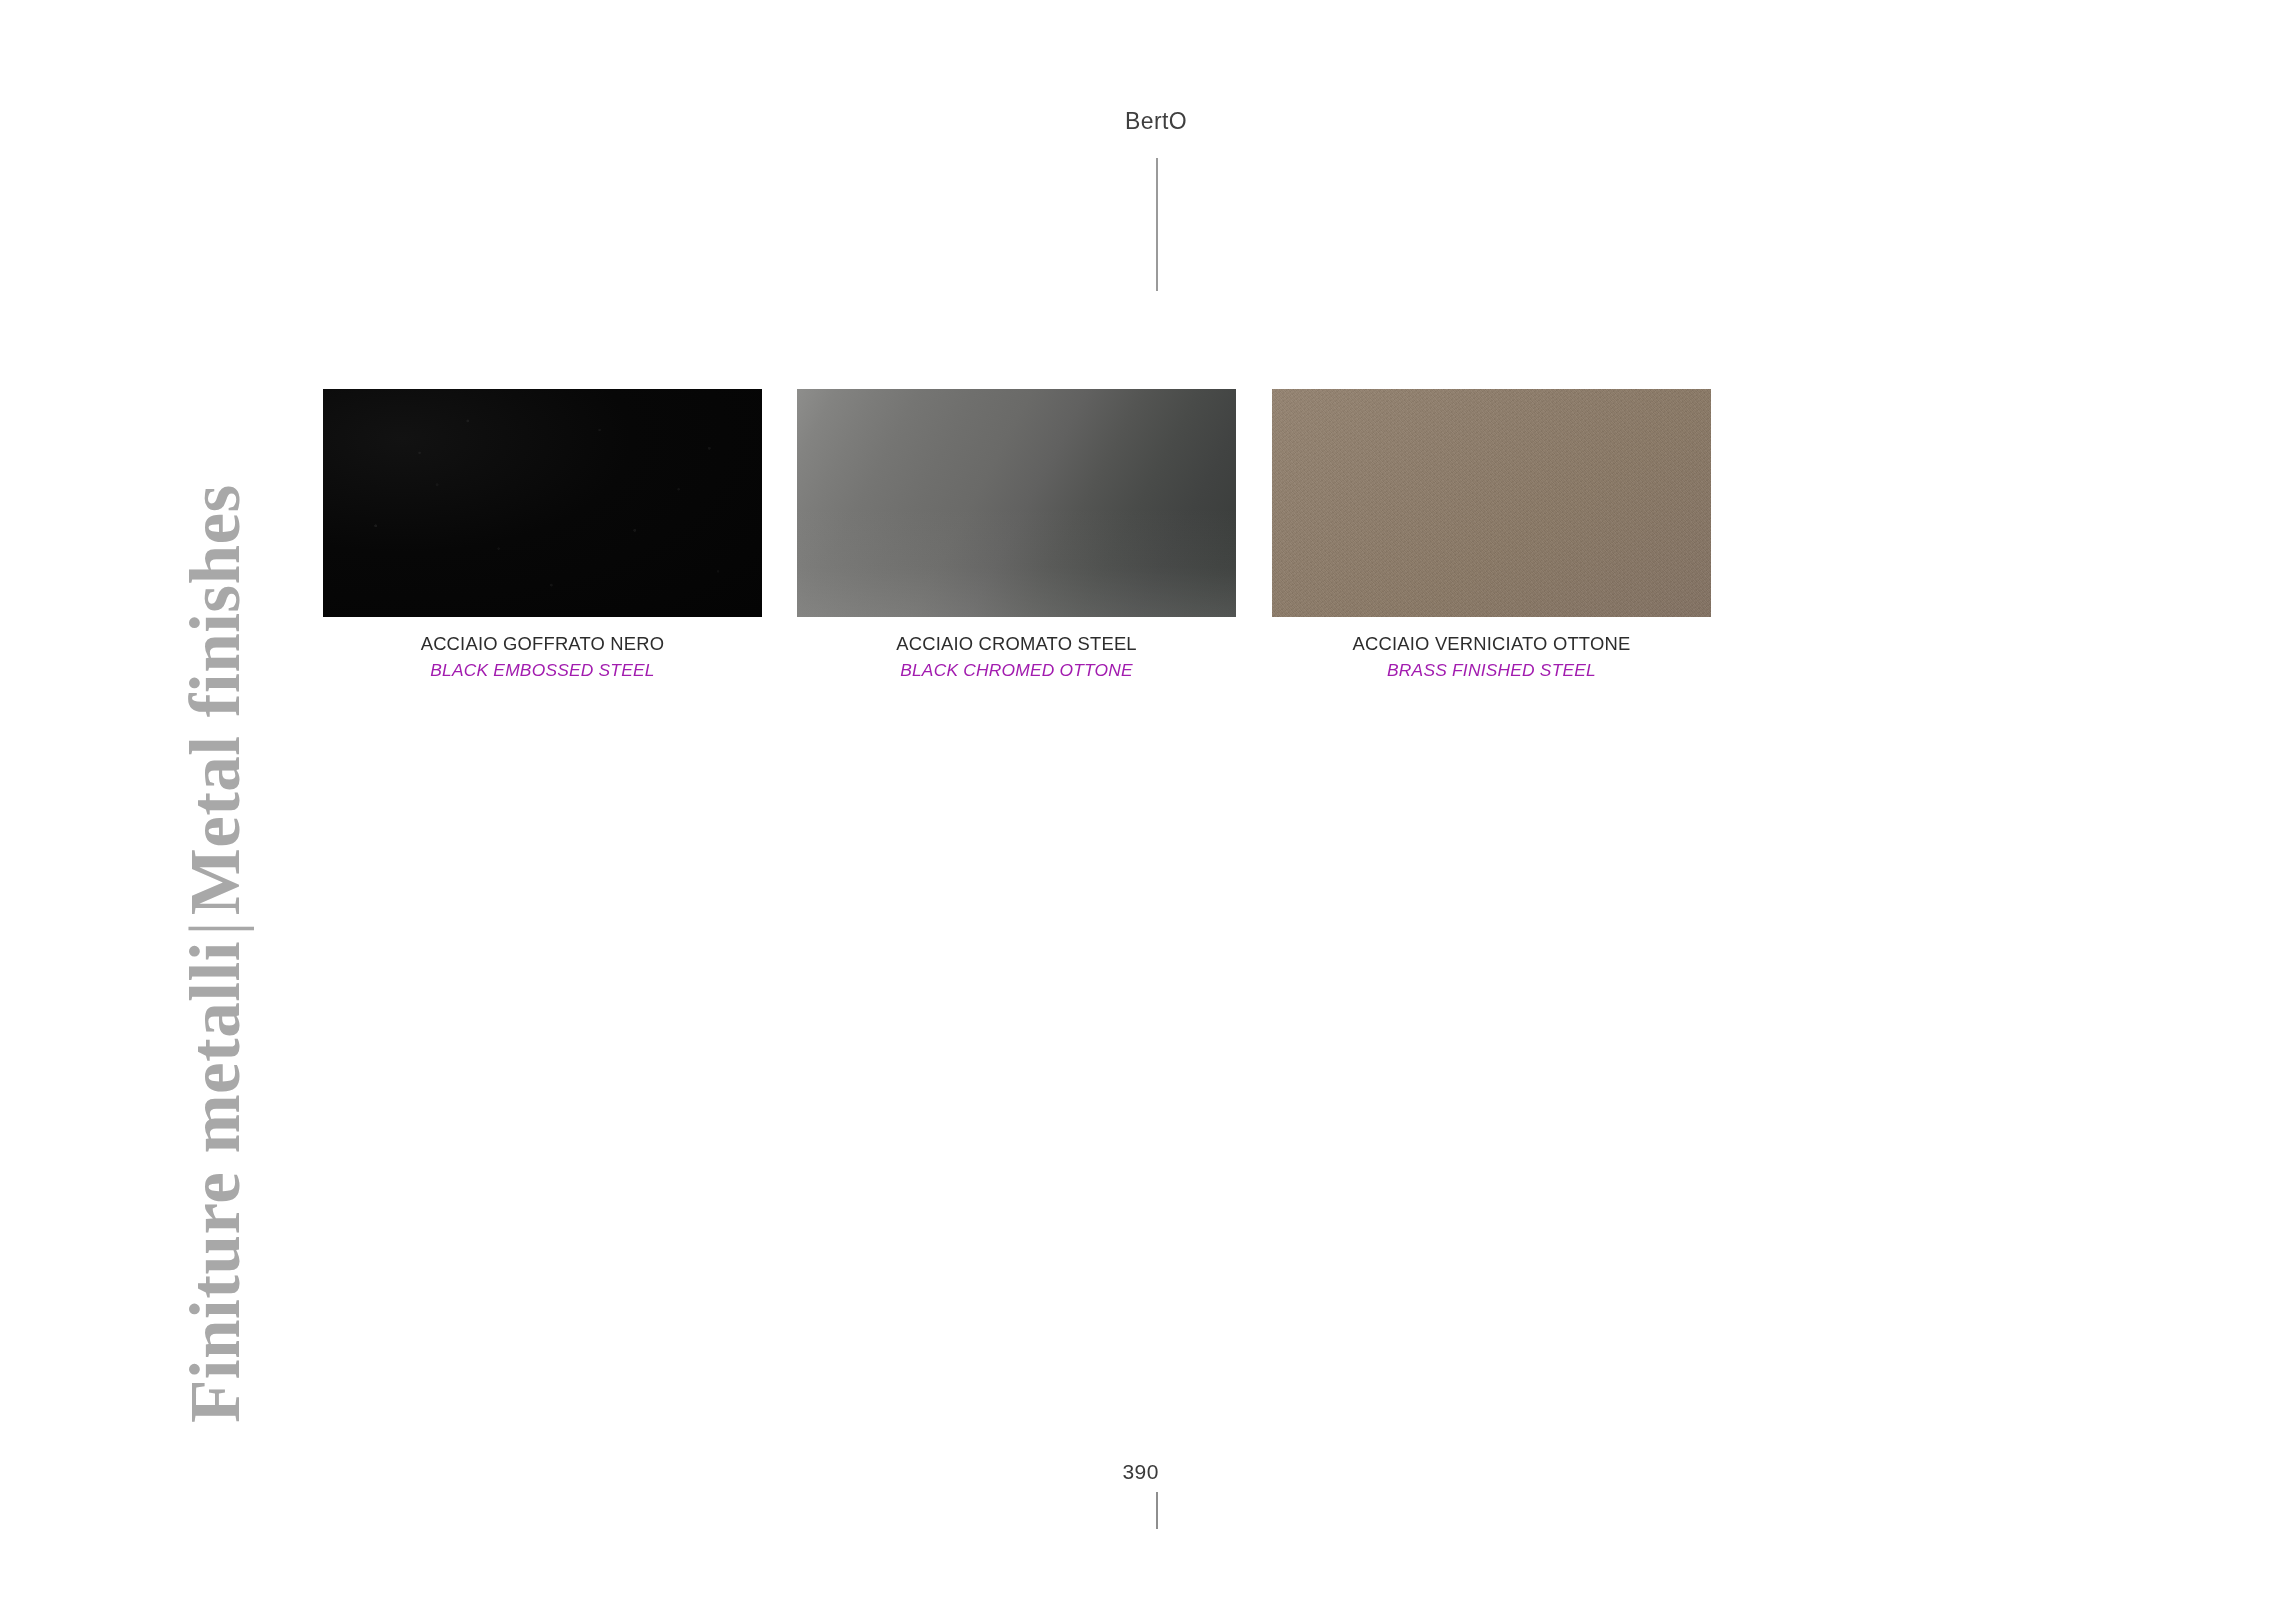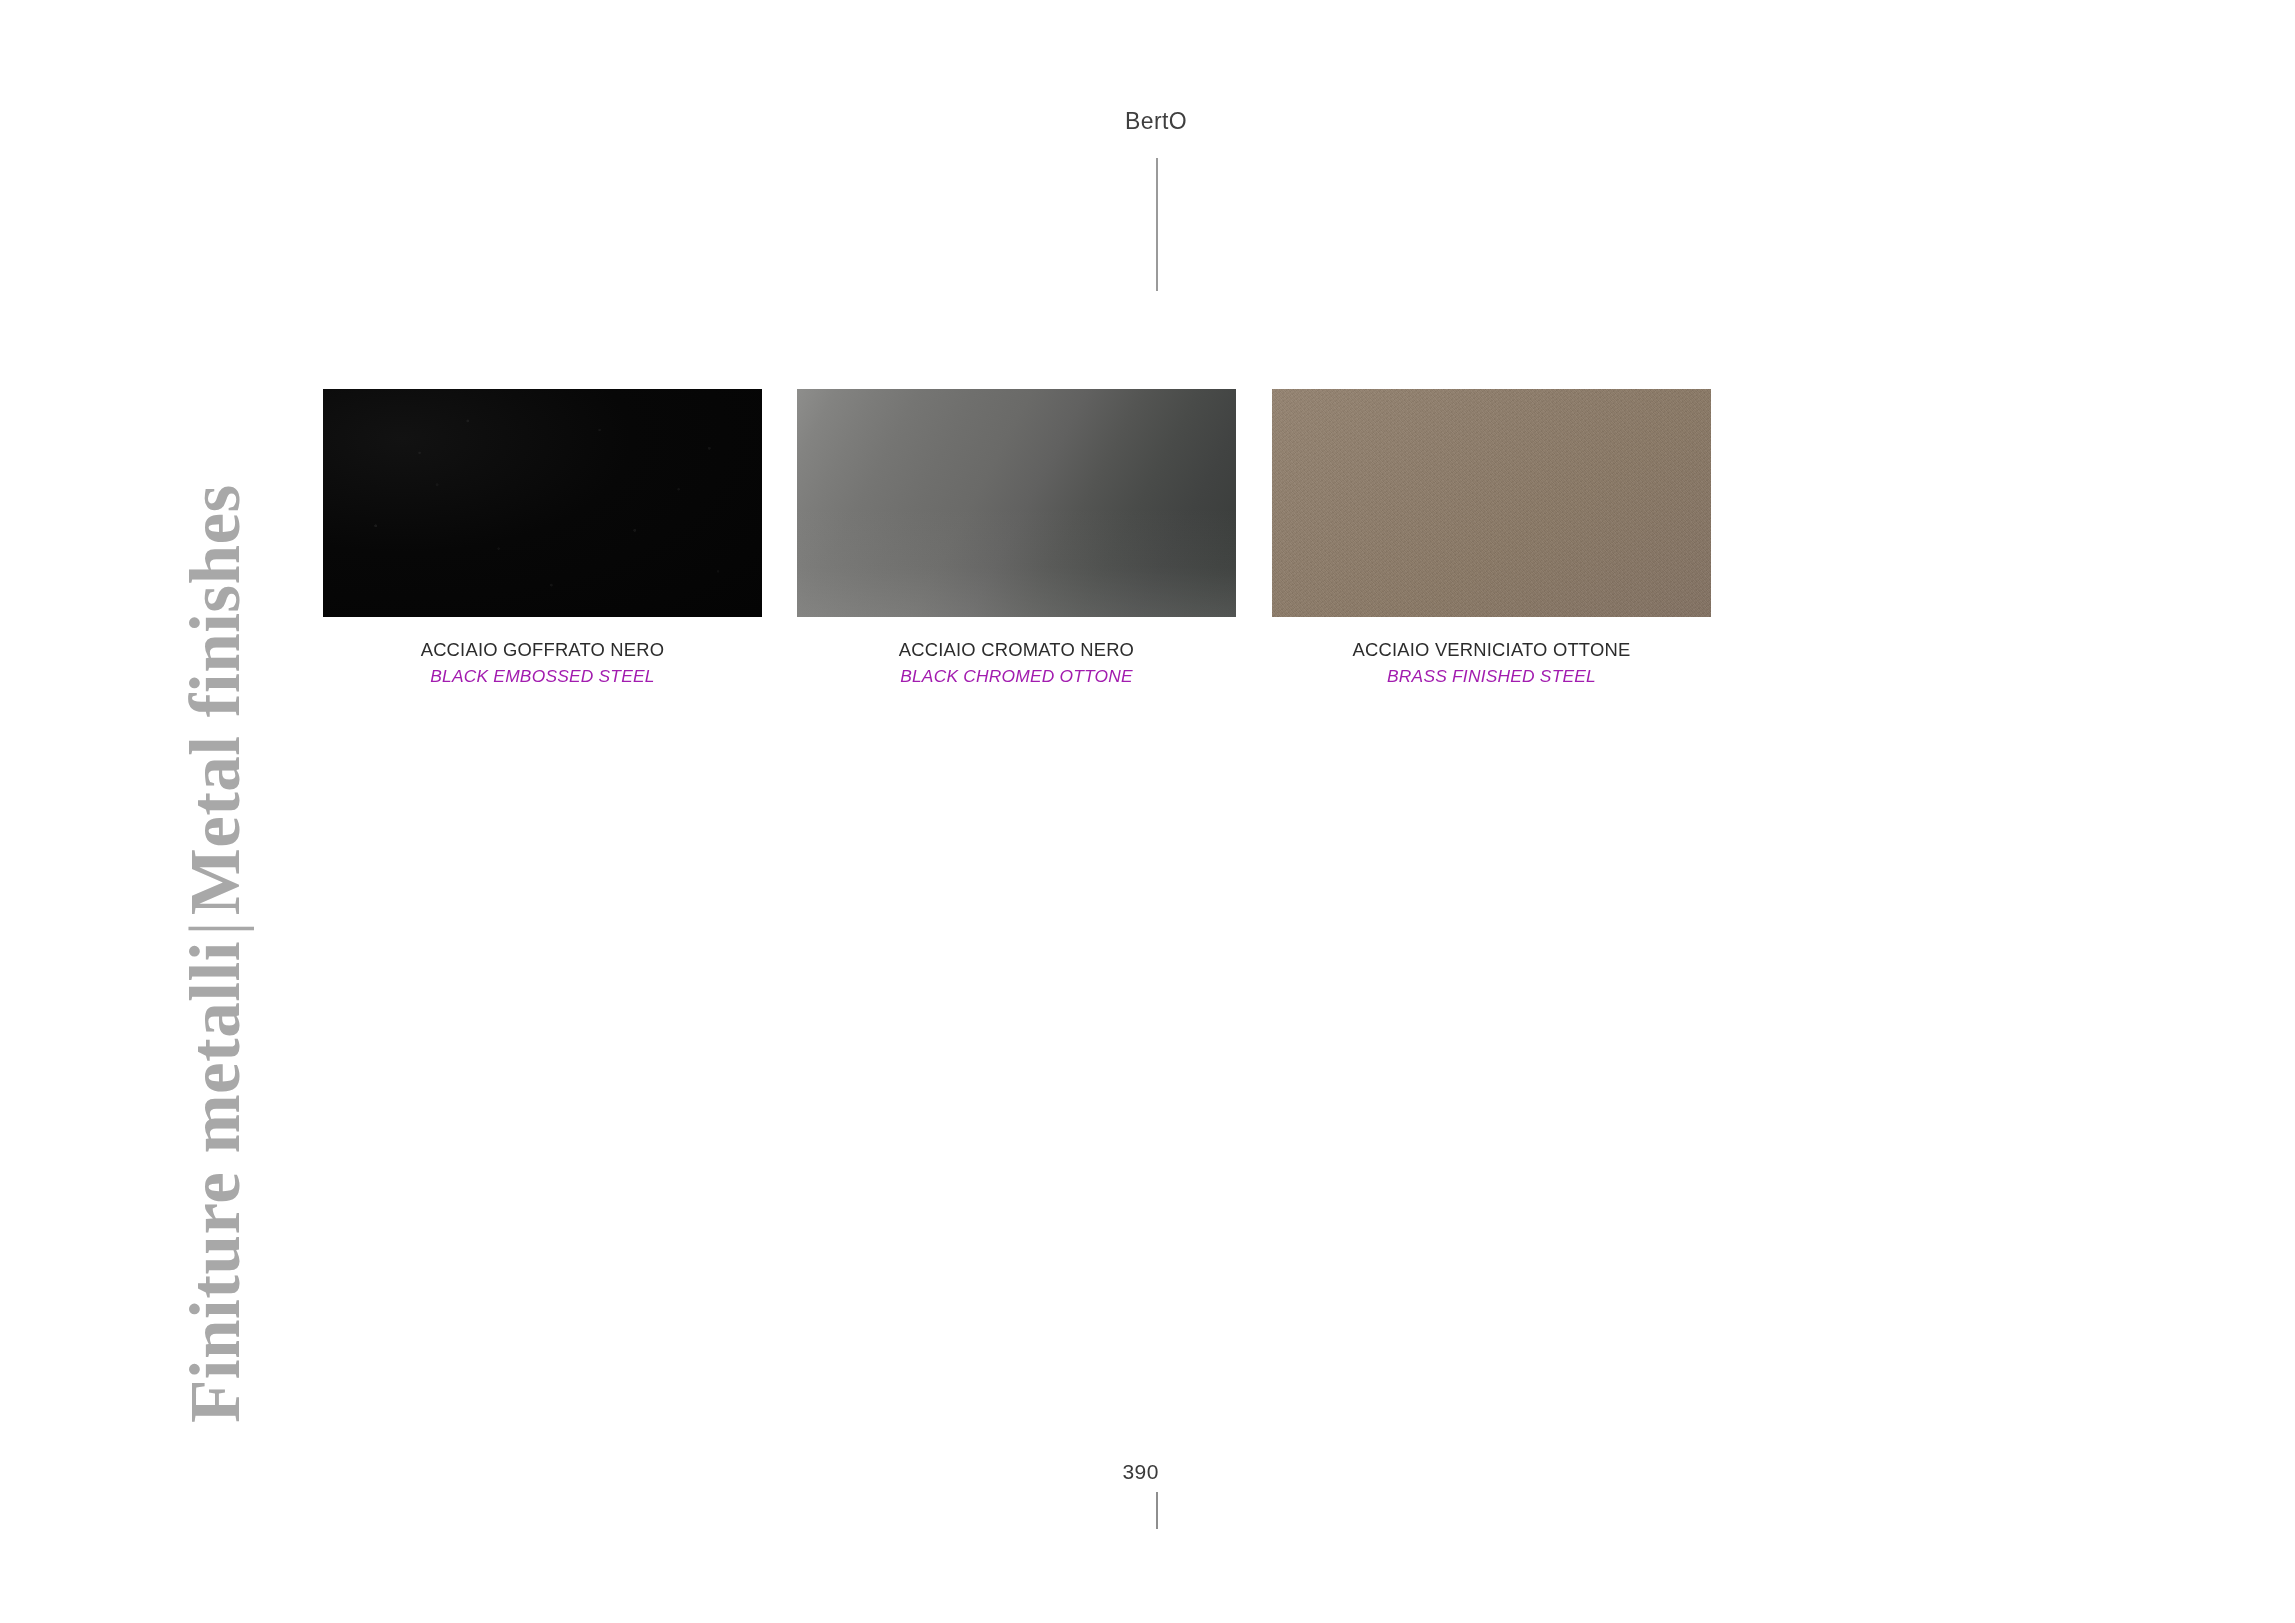--- a/index.html
+++ b/index.html
@@ -158,21 +158,21 @@
       repeating-linear-gradient(-38deg,
         rgba(255,255,255,0.035) 0px, rgba(255,255,255,0.035) 0.9px,
         rgba(0,0,0,0.03) 0.9px, rgba(0,0,0,0.03) 1.8px,
         rgba(255,255,255,0.015) 1.8px, rgba(255,255,255,0.015) 3.2px);
     opacity: 0.9;
   }
 
   
   .swatch-caption {
     text-align: center;
-    padding-top: 20px;
+    padding-top: 14px;
   }
   .caption-it {
     font-family: "Liberation Sans", sans-serif;
     font-size: 18.4px;
     letter-spacing: 0.2px;
     color: #2c2c2c;
     line-height: 1.45;
   }
   .caption-en {
     font-family: "Liberation Sans", sans-serif;
@@ -228,21 +228,21 @@
     <div class="swatch-img finish-black-embossed"></div>
     <div class="swatch-caption">
       <div class="caption-it">ACCIAIO GOFFRATO NERO</div>
       <div class="caption-en">BLACK EMBOSSED STEEL</div>
     </div>
   </div>
 
   <div class="swatch-cell c1">
     <div class="swatch-img finish-black-chromed"></div>
     <div class="swatch-caption">
-      <div class="caption-it">ACCIAIO CROMATO NERO</div>
+      <div class="caption-it">ACCIAIO CROMATO STEEL</div>
       <div class="caption-en">BLACK CHROMED OTTONE</div>
     </div>
   </div>
 
   <div class="swatch-cell c2">
     <div class="swatch-img finish-brass"></div>
     <div class="swatch-caption">
       <div class="caption-it">ACCIAIO VERNICIATO OTTONE</div>
       <div class="caption-en">BRASS FINISHED STEEL</div>
     </div>

